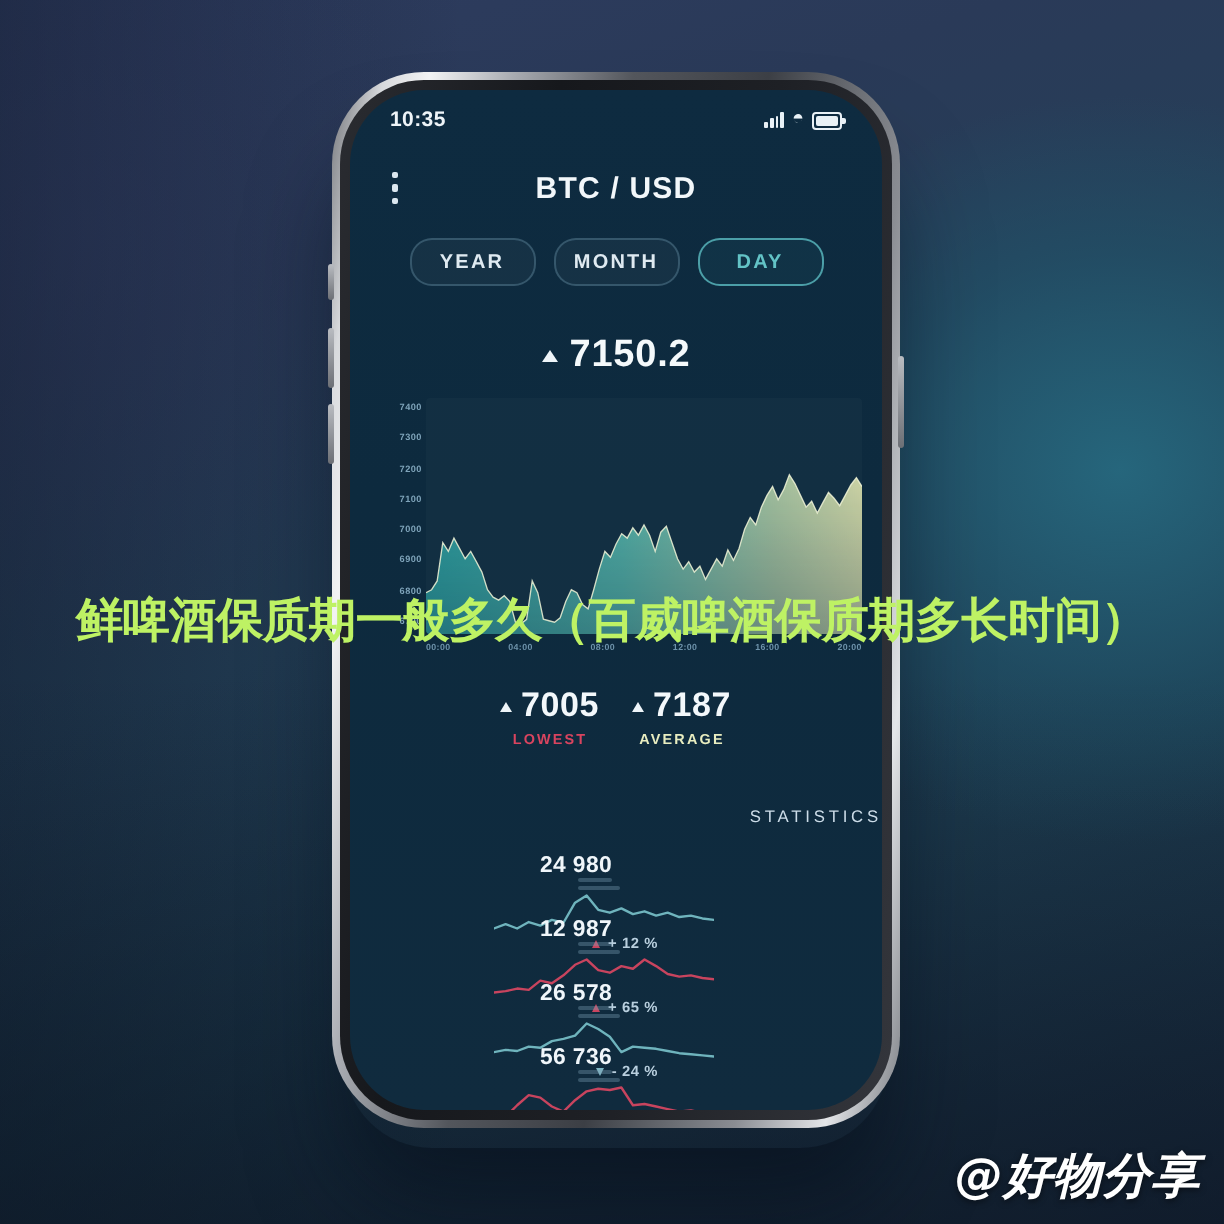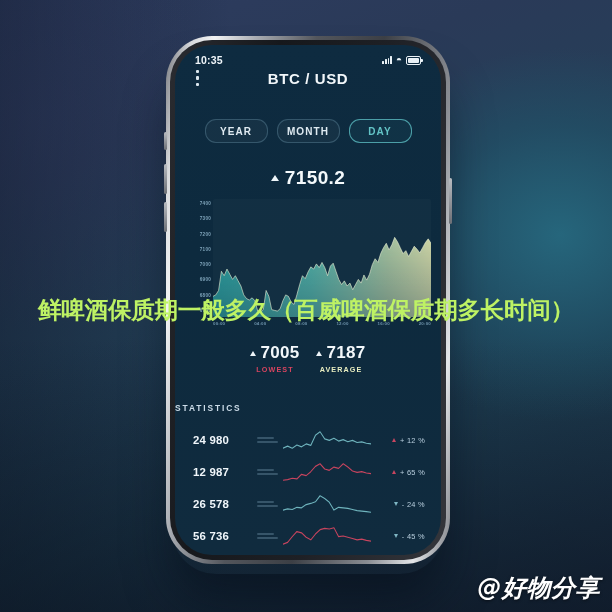--- a/index.html
+++ b/index.html
@@ -50,21 +50,21 @@
   .ic-signal i:nth-child(1){height:3px;}
   .ic-signal i:nth-child(2){height:4.6px;}
   .ic-signal i:nth-child(3){height:6.2px;}
   .ic-signal i:nth-child(4){height:8px;}
   .ic-wifi{color:#e9f1f6;font-size:10px;line-height:8px;}
   .ic-batt{width:13px;height:7px;border:1px solid #e9f1f6;border-radius:2px;position:relative;}
   .ic-batt::after{content:"";position:absolute;left:1px;top:1px;bottom:1px;right:1px;background:#e9f1f6;border-radius:1px;}
   .ic-batt::before{content:"";position:absolute;right:-2.5px;top:2px;width:1.3px;height:3px;background:#e9f1f6;border-radius:0 1px 1px 0;}
 
   
-  .app-head{position:absolute;left:0;top:16px;width:100%;height:34px;display:flex;align-items:center;}
+  .app-head{position:absolute;left:0;top:32px;width:100%;height:34px;display:flex;align-items:center;}
   .kebab{position:absolute;left:21px;display:flex;flex-direction:column;gap:3px;cursor:pointer;}
   .kebab span{display:block;width:3.4px;height:3.4px;border-radius:1px;background:#dbe7ef;}
   .pair-title{width:100%;text-align:center;color:#f2f7fa;font-size:15px;font-weight:bold;letter-spacing:.6px;}
 
   
   .periods{position:absolute;left:0;top:74px;width:100%;display:flex;justify-content:center;gap:9px;}
   .pbtn{min-width:61px;height:22px;border-radius:11px;display:flex;align-items:center;justify-content:center;
     font-size:10px;font-weight:bold;letter-spacing:1.1px;
     border:1px solid rgba(118,160,182,.34);color:#dfeaf1;background:rgba(255,255,255,.035);cursor:pointer;}
   .pbtn.active{border-color:rgba(96,196,200,.75);color:#63c3c6;background:rgba(40,110,120,.13);}
@@ -87,31 +87,31 @@
   
   .summary{position:absolute;left:0;top:298px;width:100%;display:flex;justify-content:center;}
   .sum-item{display:flex;flex-direction:column;align-items:center;min-width:66px;}
   .sum-top{display:flex;align-items:center;gap:4px;}
   .sum-val{color:#f3f8fb;font-size:17px;font-weight:bold;letter-spacing:.3px;}
   .sum-lab{margin-top:2px;font-size:7.2px;font-weight:bold;letter-spacing:1.1px;}
   .t-up-sm{width:0;height:0;border-left:3.6px solid transparent;border-right:3.6px solid transparent;border-bottom:5.4px solid #eef5f9;}
   .t-dn-sm{width:0;height:0;border-left:3.6px solid transparent;border-right:3.6px solid transparent;border-top:5.4px solid #eef5f9;}
 
   
-  .stats-title{position:absolute;left:0;top:358px;width:100%;text-align:left;
-    color:#ccdce8;font-size:8.4px;font-weight:bold;letter-spacing:1.9px;}
-  .srow{position:absolute;left:18px;right:16px;height:26px;display:flex;align-items:center;}
+  .stats-title{position:absolute;left:0;top:358px;width:100%;text-align:right;
+    color:#ccdce8;font-size:8.4px;font-weight:normal;letter-spacing:1.9px;}
+  .srow{position:absolute;left:4px;right:16px;height:26px;display:flex;align-items:center;flex-direction:column;}
   .s-num{width:64px;color:#f0f6fa;font-size:11.4px;font-weight:bold;letter-spacing:.2px;}
   .s-sub{width:26px;display:flex;flex-direction:column;gap:1.5px;}
   .s-sub i{display:block;height:2.4px;border-radius:1px;background:rgba(125,160,182,.36);}
   .s-sub i:nth-child(1){width:17px;}
   .s-sub i:nth-child(2){width:21px;}
   .s-spark{flex:1;height:22px;}
   .s-chg{width:54px;display:flex;align-items:center;justify-content:flex-end;gap:4px;}
-  .s-chg-txt{font-size:7.4px;font-weight:normal;letter-spacing:.3px;color:#b9cfde;}
+  .s-chg-txt{font-size:7.4px;font-weight:bold;letter-spacing:.3px;color:#b9cfde;}
   .t-up-xs{width:0;height:0;border-left:2.8px solid transparent;border-right:2.8px solid transparent;border-bottom:4.2px solid #c8455f;}
   .t-dn-xs{width:0;height:0;border-left:2.8px solid transparent;border-right:2.8px solid transparent;border-top:4.2px solid #7fb6c4;}
 
   
   .caption-band{position:absolute;left:0;top:288px;width:612px;height:44px;
     display:flex;align-items:center;justify-content:center;}
   .caption-txt{color:#bef264;font-size:23.5px;font-weight:bold;letter-spacing:-.2px;white-space:nowrap;
     font-family:"DejaVu Sans","Liberation Sans",sans-serif;}
   .watermark{position:absolute;right:12px;bottom:8px;
     color:#ffffff;font-size:24px;font-weight:bold;font-style:italic;letter-spacing:.5px;

